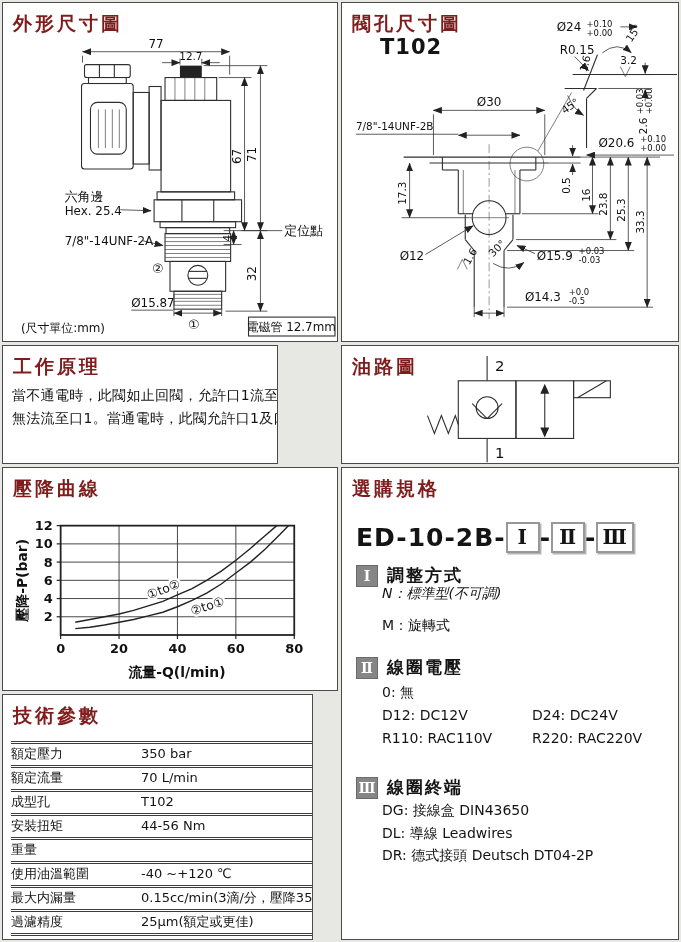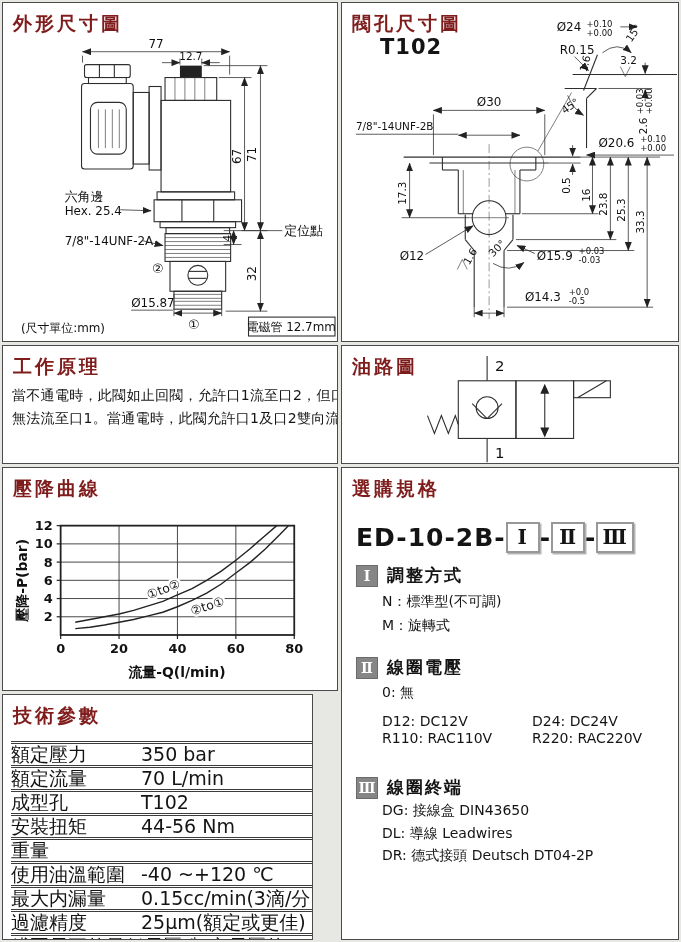--- a/index.html
+++ b/index.html
@@ -37,21 +37,21 @@
   .sec-head{position:absolute;left:14px;display:flex;align-items:center;gap:9px;}
   .numbox{display:inline-flex;width:20px;height:20px;background:#868686;color:#fff;border:1px solid #6a6a6a;
           align-items:center;justify-content:center;font-size:14px;font-weight:bold;
           font-family:"DejaVu Serif","Liberation Serif",serif;}
   .sec-title{font-size:17px;font-weight:bold;letter-spacing:2px;}
   .opt{position:absolute;left:40px;font-size:14px;white-space:nowrap;}
   .opt2col{position:absolute;left:40px;font-size:14px;white-space:nowrap;display:flex;}
   .opt2col .c1{width:150px;}
   
   .param-table{position:absolute;left:8px;top:46px;width:320px;border-top:3px double #3c3c3c;}
-  .param-row{display:flex;border-bottom:3px double #3c3c3c;padding:2px 0 3px 0;font-size:19px;line-height:16px;}
+  .param-row{display:flex;border-bottom:3px double #3c3c3c;padding:2px 0 3px 0;font-size:13px;line-height:16px;}
   .param-label{width:130px;flex:none;}
   .param-value{flex:1;white-space:nowrap;}
 </style>
 </head>
 <body>
 
 <svg width="0" height="0" style="position:absolute">
   <defs>
     <marker id="aE" markerWidth="9" markerHeight="7" refX="8.5" refY="3.5" orient="auto" markerUnits="userSpaceOnUse">
       <path d="M0,0L9,3.5L0,7Z" fill="#222"></path>
@@ -277,21 +277,21 @@
       <line class="dim" x1="163" y1="306" x2="163" y2="316"></line>
       <line class="dim" x1="133" y1="312" x2="163" y2="312" marker-start="url(#aS)" marker-end="url(#aE)"></line>
       <text class="dtxt" x="184" y="300">Ø14.3</text>
       <text class="tol" x="228" y="294">+0.0</text>
       <text class="tol" x="228" y="303">-0.5</text>
     </svg>
     <h2 class="panel-title">閥孔尺寸圖</h2>
     <h3 style="position:absolute;left:38px;top:32px;margin:0;font-size:21px;font-weight:bold;letter-spacing:1px;">T102</h3>
   </div>
 
-  <div class="panel" style="left:2px;top:345px;width:336px;height:119px;">
+  <div class="panel" style="left:2px;top:345px;width:276px;height:119px;">
     <h2 class="panel-title">工作原理</h2>
     <div class="principle-text">
       <div>當不通電時，此閥如止回閥，允許口1流至口2，但口2</div>
       <div>無法流至口1。當通電時，此閥允許口1及口2雙向流動。</div>
     </div>
   </div>
 
   <div class="panel" style="left:341px;top:345px;width:338px;height:119px;">
     <svg class="draw-layer" viewBox="0 0 338 119">
       <rect class="ol" x="117" y="35" width="58" height="58"></rect>
@@ -370,29 +370,29 @@
   <div class="panel" style="left:341px;top:467px;width:338px;height:473px;">
     <h2 class="panel-title">選購規格</h2>
     <div class="model-line">
       <span>ED-10-2B-</span><span class="mbox">Ⅰ</span><span>-</span><span class="mbox">Ⅱ</span><span>-</span><span class="mbox">Ⅲ</span>
     </div>
 
     <div class="sec-head" style="top:96px;">
       <span class="numbox">Ⅰ</span>
       <span class="sec-title">調整方式</span>
     </div>
-    <div class="opt" style="top:125px;">N：標準型(不可調)</div>
+    <div class="opt" style="top:117px;font-style:italic;">N：標準型(不可調)</div>
     <div class="opt" style="top:149px;">M：旋轉式</div>
 
     <div class="sec-head" style="top:188px;">
       <span class="numbox">Ⅱ</span>
       <span class="sec-title">線圈電壓</span>
     </div>
     <div class="opt" style="top:216px;">0: 無</div>
-    <div class="opt2col" style="top:245px;">
+    <div class="opt2col" style="top:239px;">
       <span class="c1">D12: DC12V</span>
       <span>D24: DC24V</span>
     </div>
     <div class="opt2col" style="top:262px;">
       <span class="c1">R110: RAC110V</span>
       <span>R220: RAC220V</span>
     </div>
 
     <div class="sec-head" style="top:308px;">
       <span class="numbox">Ⅲ</span>

